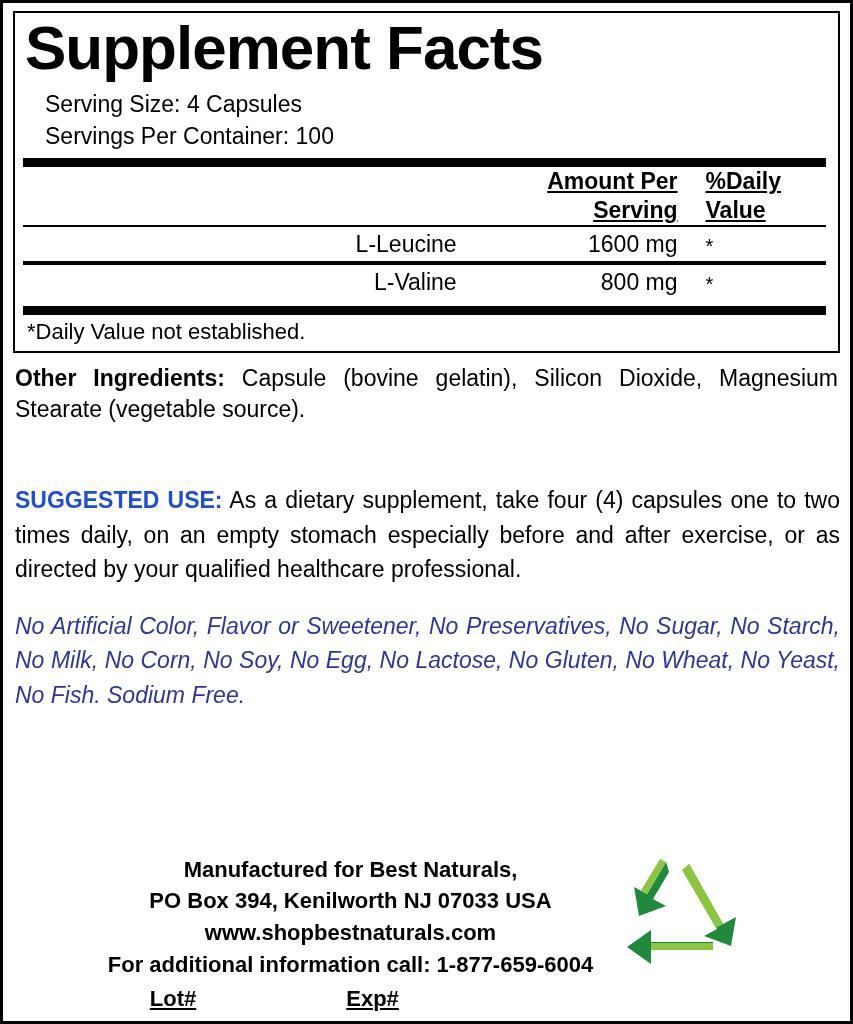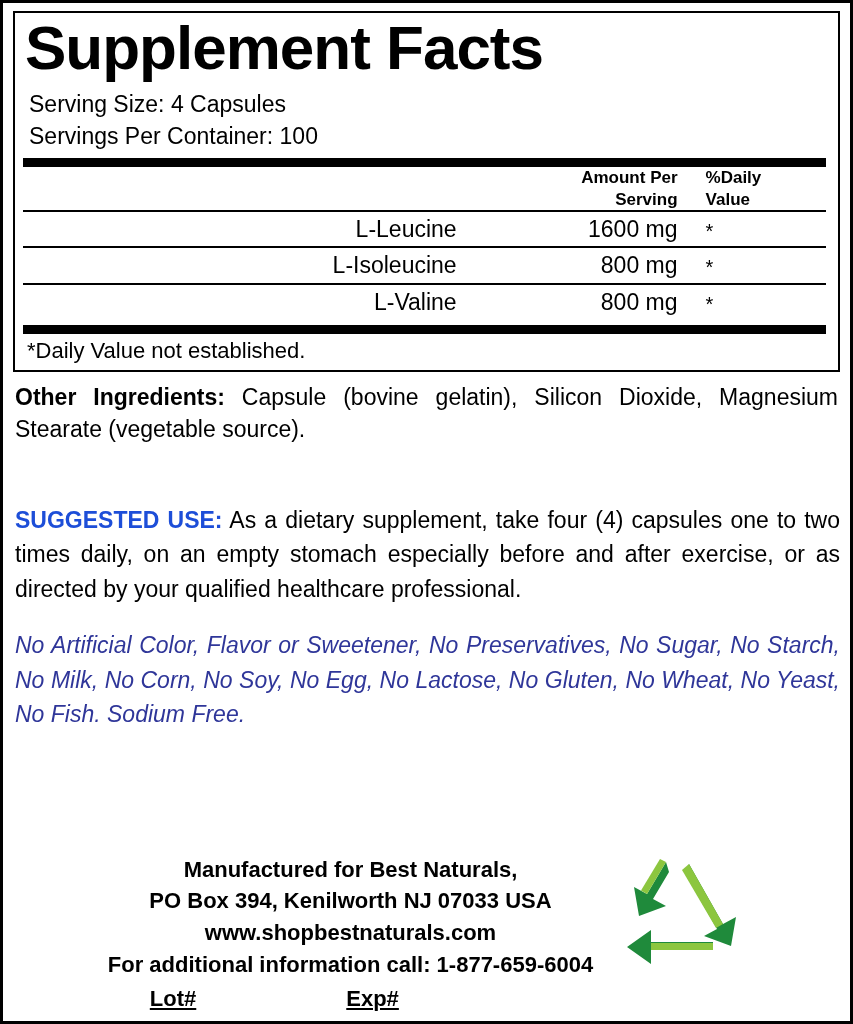--- a/index.html
+++ b/index.html
@@ -35,21 +35,21 @@
     font-weight: bold;
     line-height: 1.0;
     letter-spacing: -1px;
     text-align: left;
     margin: 4px 0 10px 2px;
     white-space: nowrap;
   }
   .serving-line {
     font-size: 23px;
     line-height: 1.38;
-    margin-left: 6px;
+    margin-left: 22px;
   }
   .rule-thick {
     height: 9px;
     background: #000;
     margin: 6px 0 0 0;
   }
   .rule-thin {
     height: 2px;
     background: #000;
   }
@@ -58,23 +58,24 @@
     border-collapse: collapse;
     font-size: 23px;
   }
   table.facts th,
   table.facts td {
     padding: 0;
     vertical-align: bottom;
   }
   .hdr-row th {
     font-weight: bold;
-    font-size: 17px;
+    font-size: 23px;
     line-height: 1.25;
     padding: 5px 0 4px 0;
+    text-decoration: underline;
   }
   .col-name { width: 54%; text-align: right; }
   .col-amt  { width: 31%; text-align: right; padding-right: 28px !important; }
   .col-dv   { width: 15%; text-align: left; }
   .hdr-amt span, .hdr-dv span { display: block; }
   .hdr-dv { line-height: 1.25; }
   .nutrient-row td {
     font-size: 23px;
     line-height: 1.5;
     padding: 2px 0 2px 0;
@@ -194,25 +195,20 @@
           <tr class="nutrient-row">
         <td class="col-name">L-Leucine</td>
         <td class="col-amt">1600 mg</td>
         <td class="col-dv">*</td>
       </tr>
       <tr>
             <td colspan="3">
               <div class="row-sep"></div>
             </td>
           </tr>
-      <tr class="nutrient-row">
-        <td class="col-name">L-Isoleucine</td>
-        <td class="col-amt">800 mg</td>
-        <td class="col-dv">*</td>
-      </tr>
       <tr>
             <td colspan="3">
               <div class="row-sep"></div>
             </td>
           </tr>
       <tr class="nutrient-row">
         <td class="col-name">L-Valine</td>
         <td class="col-amt">800 mg</td>
         <td class="col-dv">*</td>
       </tr>

